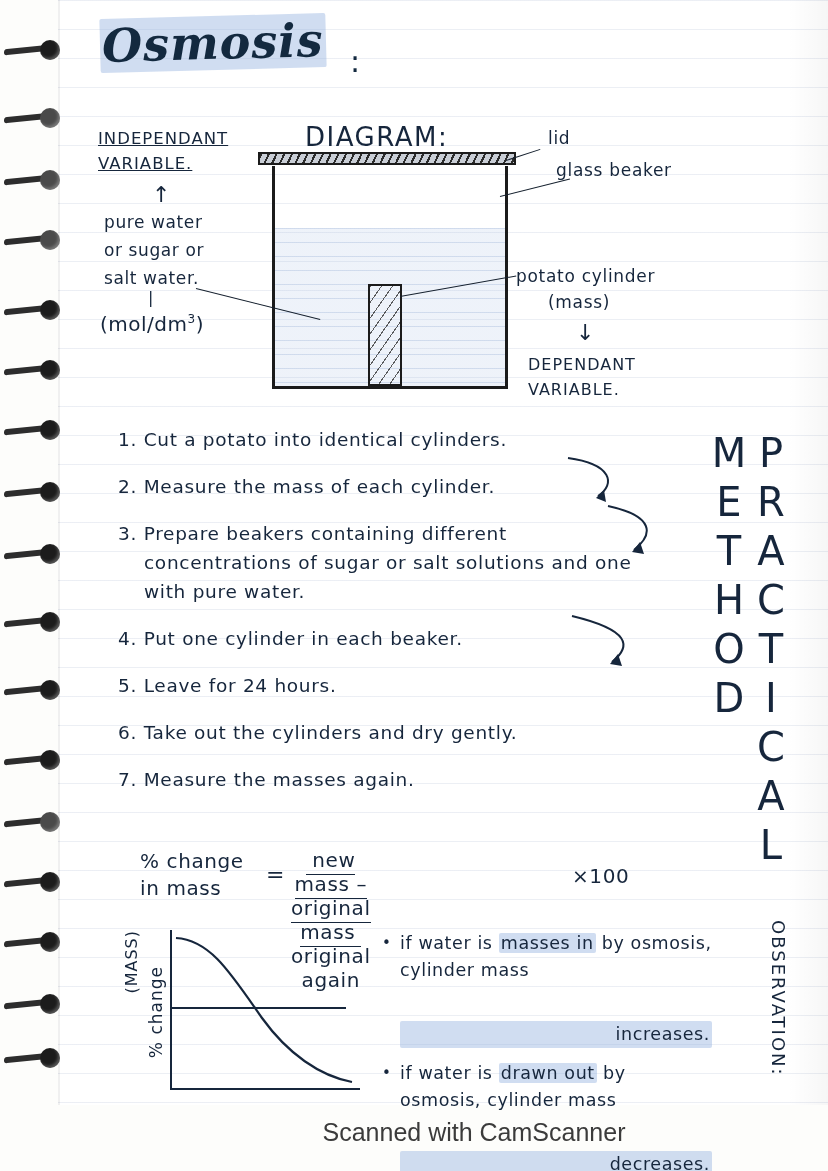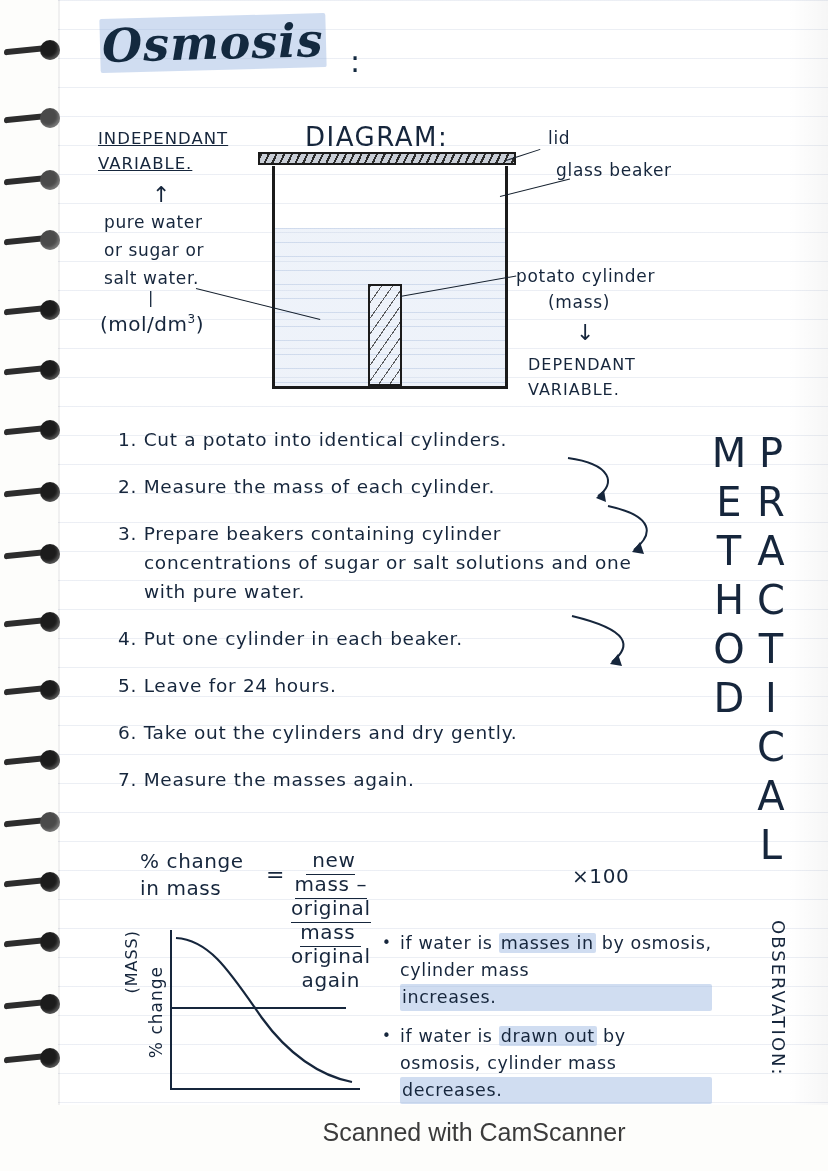--- a/index.html
+++ b/index.html
@@ -301,21 +301,21 @@
     line-height: 27px;
     letter-spacing: 0.6px;
     color: #16263c;
   }
   .obs .bullet { display: block; margin-bottom: 12px; position: relative; padding-left: 18px;}
   .obs .bullet:before {
     content: "\2022";
     position: absolute; left: 0; top: 0;
     font-size: 15px;
   }
-  .obs .center { display: block; text-align: left; }
+  .obs .center { display: block; text-align: right; margin-top: 37px; }
 
   
   .footer {
     position: absolute;
     left: 0; bottom: 24px;
     width: 828px;
     text-align: center;
     font-family: "Liberation Sans", sans-serif;
     font-size: 25px;
     color: #3b3b3b;
@@ -447,21 +447,21 @@
     <div class="step">
       <span>1.</span>
       <span>Cut a potato into identical cylinders.</span>
     </div>
     <div class="step">
       <span>2.</span>
       <span>Measure  the  mass of each cylinder.</span>
     </div>
     <div class="step">
       <span>3.</span>
-      <span>Prepare beakers containing cylinder</span>
+      <span>Prepare beakers containing different</span>
       <span class="cont">concentrations of sugar or salt solutions and one with pure water.</span>
     </div>
     <div class="step">
       <span>4.</span>
       <span>Put one cylinder in each beaker.</span>
     </div>
     <div class="step">
       <span>5.</span>
       <span>Leave for 24 hours.</span>
     </div>

